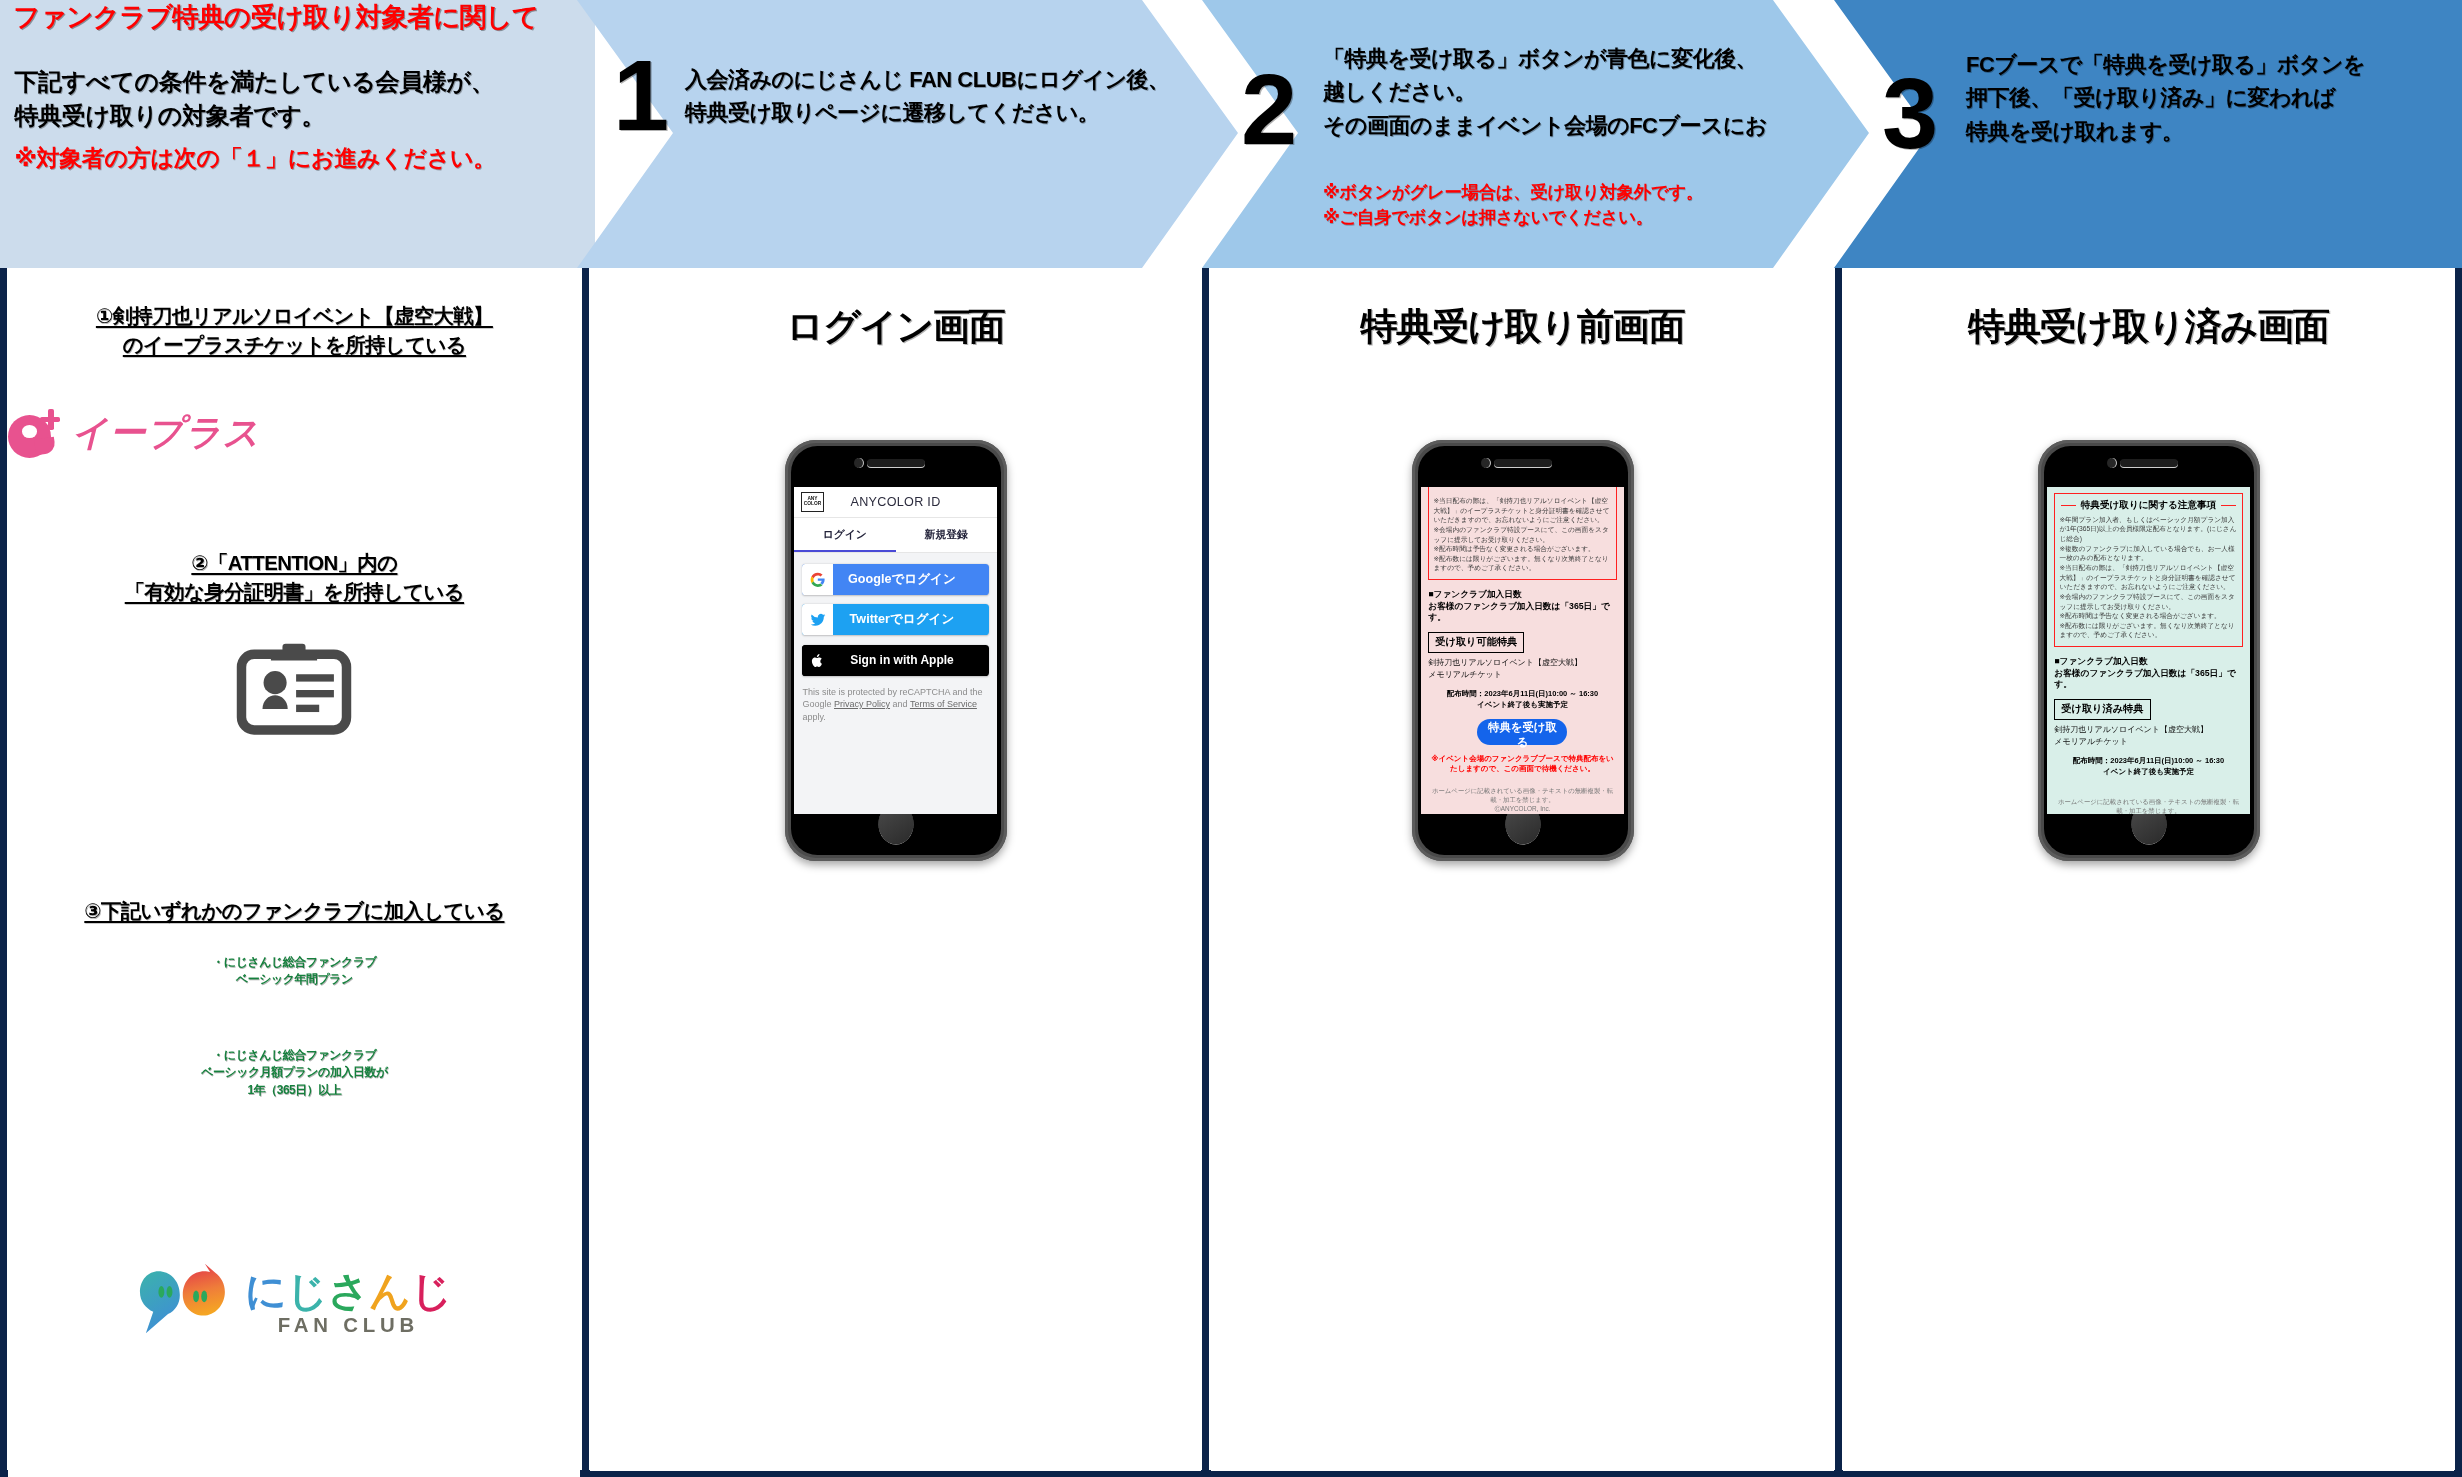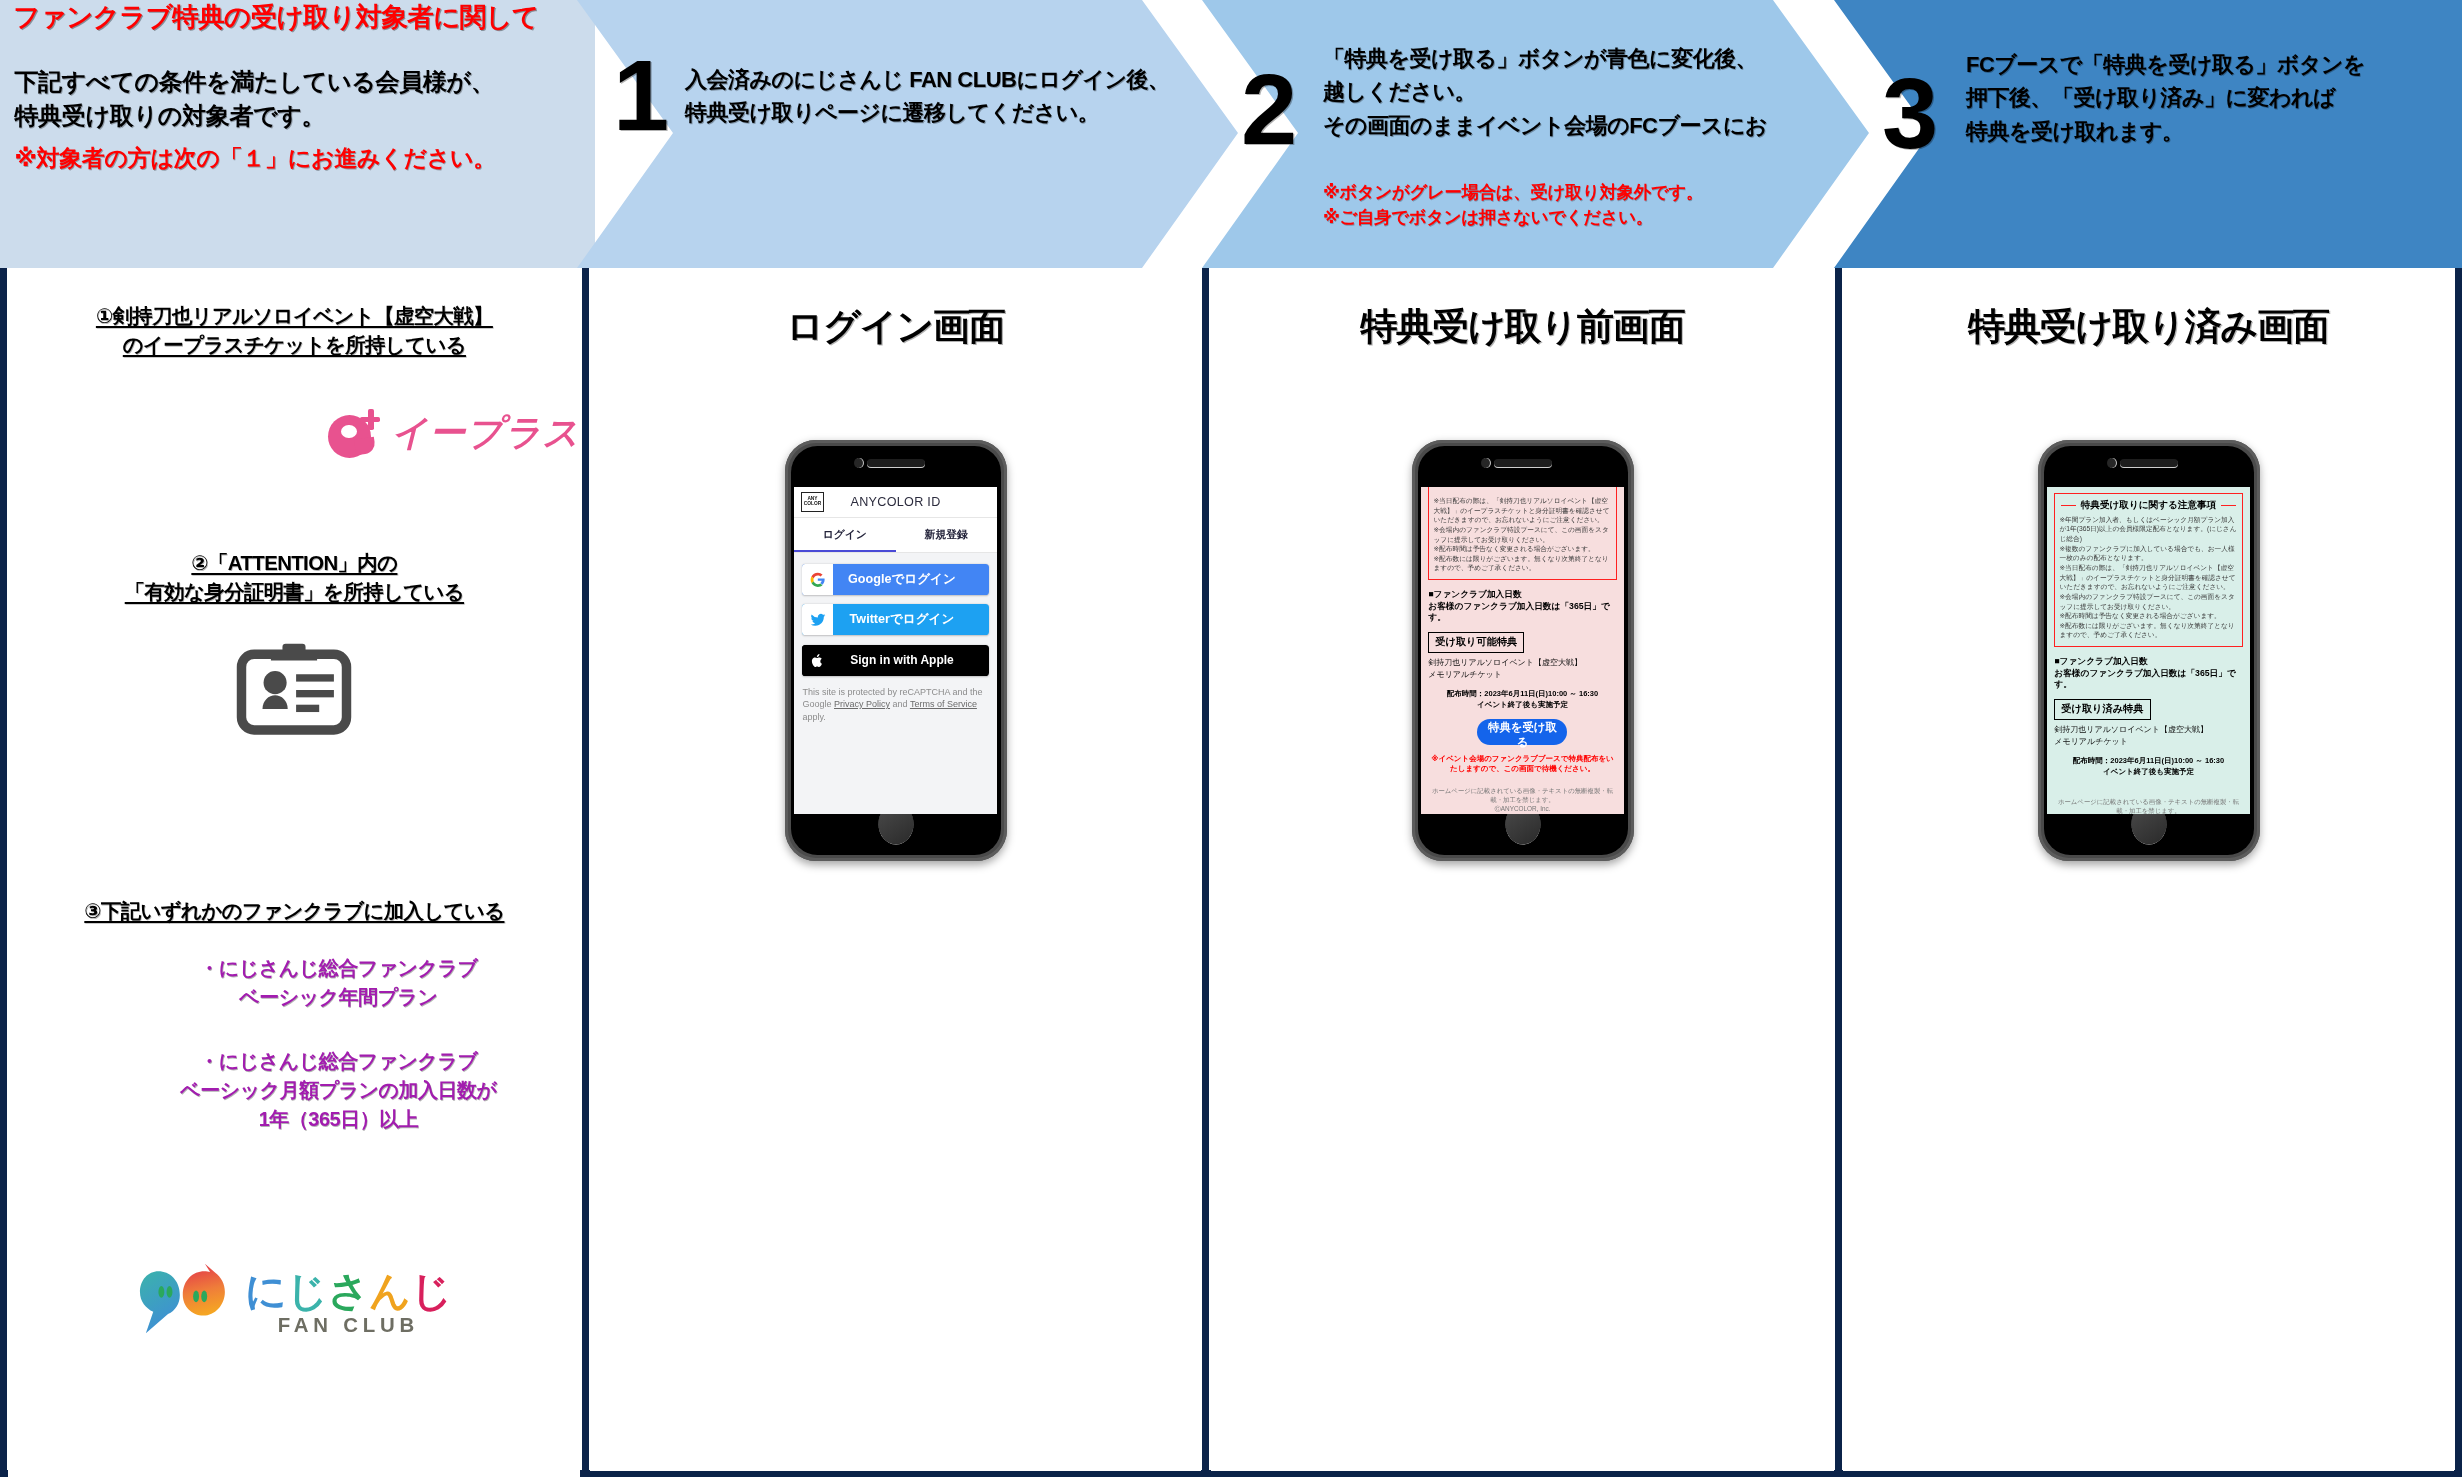--- a/index.html
+++ b/index.html
@@ -53,28 +53,28 @@
 
   
   .cond{position:absolute;left:8.4px;top:284px;width:572px;height:1199px;background:#fff;}
   .c-head{position:absolute;width:100%;text-align:center;color:#000;font-weight:bold;
         font-size:20.4px;line-height:1.42;letter-spacing:-0.6px;
         text-shadow:0.7px 0.7px 0 rgba(0,0,0,.3);}
   .c-head span{ text-decoration:underline; text-underline-offset:3px;}
   .c1h{top:18px;}
   .c2h{top:265px;}
   .c3h{top:613px;}
-  .c-plain{position:absolute;width:100%;text-align:center;color:#a21caf;font-weight:bold;
-        font-size:20px;line-height:1.45;letter-spacing:-0.5px;
-        text-shadow:0.7px 0.7px 0 rgba(0,0,0,.3);margin-left:44px;}
+  .c-plain{position:absolute;width:100%;text-align:center;color:#15803d;font-weight:bold;
+        font-size:12px;line-height:1.45;letter-spacing:-0.5px;
+        text-shadow:0.7px 0.7px 0 rgba(0,0,0,.3);}
   .c3a{top:670px;}
   .c3b{top:763px;}
 
   
-  .eplus{position:absolute;left:0;top:123px;width:100%;display:flex;align-items:center;justify-content:flex-end;gap:10.8px;}
+  .eplus{position:absolute;left:0;top:123px;width:100%;display:flex;align-items:center;justify-content:flex-start;gap:10.8px;}
   .eplus .emark{position:relative;width:52px;height:52px;}
   .eplus .emark .ecirc{position:absolute;left:0;top:8.4px;width:43px;height:43px;border-radius:50%;background:#e8528f;}
   .eplus .emark .ehole{position:absolute;left:13.2px;top:18px;width:15.6px;height:13.2px;border-radius:50%;background:#fff;}
   .eplus .emark .etail{position:absolute;left:26.5px;top:31px;width:20.4px;height:15.6px;background:#e8528f;border-bottom-right-radius:10.8px;transform:rotate(-8deg);}
   .eplus .emark .pv{position:absolute;left:40px;top:2.4px;width:5.4px;height:20.4px;background:#e8528f;border-radius:1.8px;}
   .eplus .emark .ph{position:absolute;left:32px;top:9.6px;width:20px;height:5.4px;background:#e8528f;border-radius:1.8px;}
   .eplus .eword{font-size:36px;font-weight:bold;color:#e8528f;font-style:italic;letter-spacing:1.2px;}
 
   
   .idcard{position:absolute;left:0;top:349px;width:100%;display:flex;justify-content:center;}

